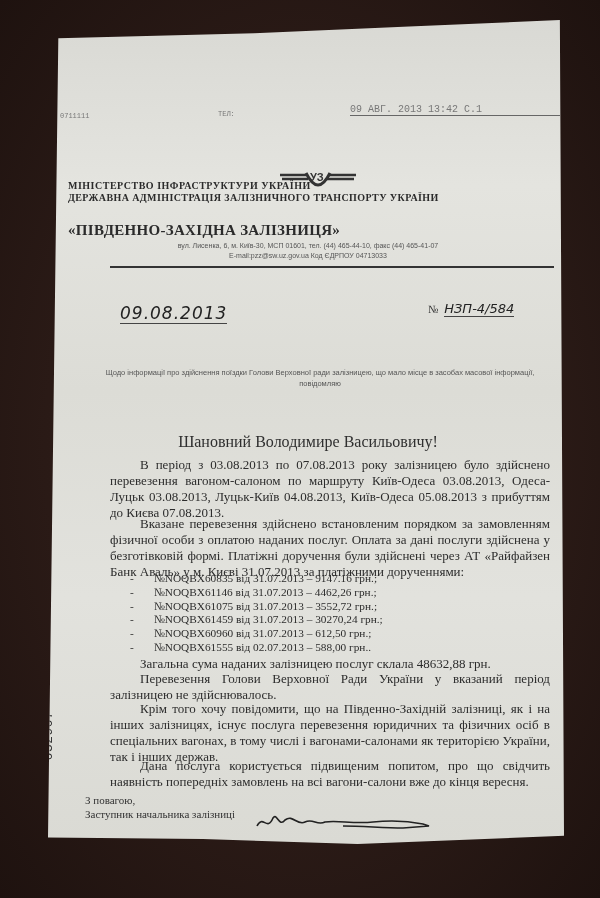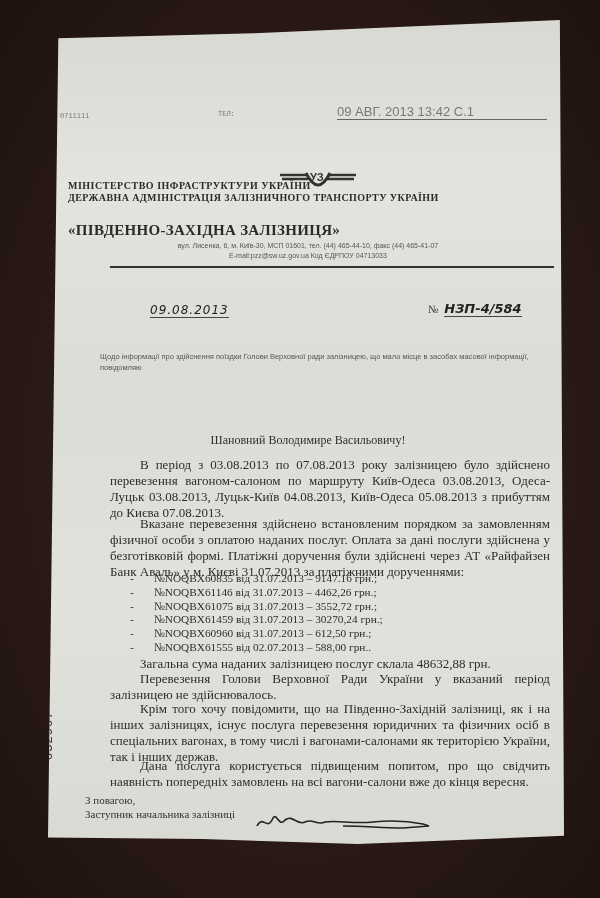--- a/index.html
+++ b/index.html
@@ -11,36 +11,36 @@
   .paper {
     position:absolute; left:48px; top:20px; width:516px; height:824px;
     background: linear-gradient(180deg, #d9d9d4 0%, #e4e4df 20%, #dcdcd6 45%, #e2e2dd 70%, #dadad4 100%);
     clip-path: polygon(2% 2.2%, 40% 1.6%, 70% 0.8%, 99.2% 0%, 100% 99%, 60% 100%, 30% 99.4%, 0% 99.2%);
     box-shadow: 0 0 6px rgba(0,0,0,.5);
     color:#2a2a2a;
   }
   .abs { position:absolute; }
   .fax-left { left:12px; top:92px; font-family:"Liberation Mono", monospace; font-size:7px; color:#777; }
   .fax-mid { left:170px; top:90px; font-family:"Liberation Mono", monospace; font-size:7px; color:#777; }
-  .fax-right { left:289px; top:84px; font-family:Liberation Sans, sans-serif; font-size:13px; color:#777; border-bottom:1px solid #666; width:210px; }
+  .fax-right { left:302px; top:84px; font-family:Liberation Mono, monospace; font-size:10px; color:#777; border-bottom:1px solid #666; width:210px; }
   .logo { left:230px; top:145px; width:80px; height:30px; }
   .hdr { left:20px; width:480px; font-weight:bold; color:#2b2b2b; }
   .h1 { top:160px; font-size:10px; letter-spacing:0.5px; }
   .h2 { top:172px; font-size:10px; letter-spacing:0.4px; }
   .h3 { top:185px; font-size:15px; letter-spacing:0.3px; }
   .h4 { top:202px; font-size:15px; letter-spacing:0.3px; }
   .addr { left:20px; width:480px; text-align:center; font-family:"Liberation Sans", sans-serif; font-size:7px; color:#555; }
   .a1 { top:222px; } .a2 { top:232px; }
   .rule { left:62px; top:246px; width:444px; height:2px; background:#333; }
-  .date-hand { left:72px; top:283px; font-family:"DejaVu Sans", sans-serif; font-style:italic; font-size:12px; color:#222; border-bottom:1px solid #444; letter-spacing:1px;margin-left:30px; }
+  .date-hand { left:72px; top:283px; font-family:"DejaVu Sans", sans-serif; font-style:italic; font-size:17px; color:#222; border-bottom:1px solid #444; letter-spacing:1px; }
   .num { left:380px; top:281px; font-size:11px; color:#333; }
-  .num-hand { font-family:"DejaVu Sans", sans-serif; font-style:italic; font-size:13px; color:#222; border-bottom:1px solid #444; margin-left:3px;font-weight:bold; }
+  .num-hand { font-family:"DejaVu Sans", sans-serif; font-style:italic; font-size:13px; color:#222; border-bottom:1px solid #444; margin-left:3px; }
   .addressee { left:280px; top:305px; font-size:12px; line-height:16px; color:#333; }
-  .subject { left:52px; top:331px; width:440px; font-family:"Liberation Sans", sans-serif; font-size:7.5px; line-height:11px; color:#555; }
-  .salute { left:20px; top:413px; width:480px; text-align:center; font-size:12px; color:#2f2f2f; }
+  .subject { left:52px; top:347px; width:440px; font-family:"Liberation Sans", sans-serif; font-size:7.5px; line-height:11px; color:#555;text-align:center; }
+  .salute { left:20px; top:413px; width:480px; text-align:center; font-size:16px; color:#2f2f2f; }
   .body { left:62px; width:440px; font-size:13px; line-height:16px; color:#2c2c2c; text-align:justify; }
   .p1 { top:437px; }
   .p2 { top:496px; }
   .list { left:82px; top:552px; font-size:11.3px; line-height:13.8px; color:#2c2c2c; }
   .list div::before { content:"-"; display:inline-block; width:24px; }
   .indent { text-indent:30px; }
   .stamp { left:-8px; top:740px; transform:rotate(-90deg); transform-origin:left top; font-family:"Liberation Sans", sans-serif; font-size:13px; color:#333; letter-spacing:1px; }
   .closing { left:37px; top:773px; font-size:11px; line-height:14px; color:#333; }
   .signature { left:205px; top:790px; width:180px; height:24px; }
   .signer { left:388px; top:840px; font-size:12px; color:#333; }

